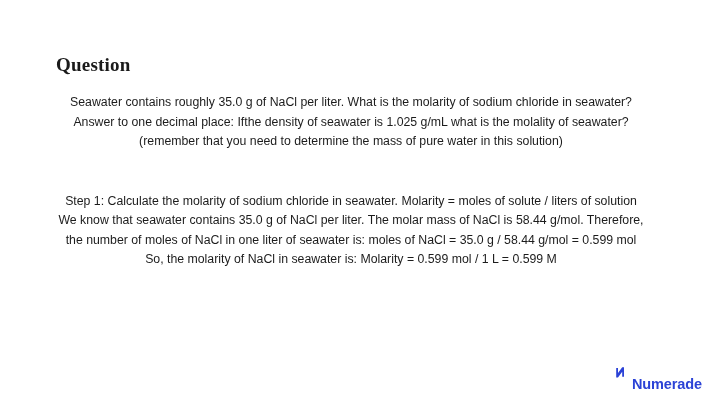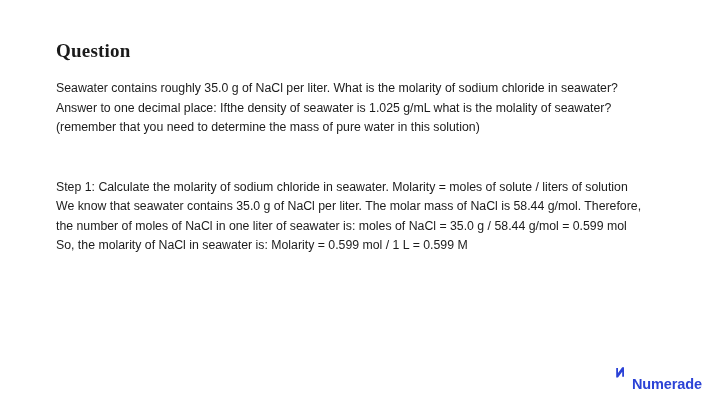--- a/index.html
+++ b/index.html
@@ -16,38 +16,38 @@
   .page {
     position: relative;
     width: 720px;
     height: 404px;
     background: #ffffff;
     box-sizing: border-box;
   }
   .content {
     position: absolute;
     left: 56px;
-    top: 40px;
+    top: 54px;
     width: 590px;
   }
   .question-heading {
     font-family: "Liberation Serif", serif;
     font-weight: bold;
     font-size: 19px;
     color: #1a1a1a;
     margin: 0 0 17px 0;
     letter-spacing: 0.2px;
   }
   .para {
     font-family: "Liberation Sans", sans-serif;
     font-size: 12.3px;
     line-height: 19.5px;
     color: #1c1c1c;
     margin: 0;
-    text-align: left;
+    text-align: center;
   }
   .para + .para {
     margin-top: 40px;
   }
   .brand {
     position: absolute;
     right: 18px;
     bottom: 12px;
     display: flex;
     align-items: center;

